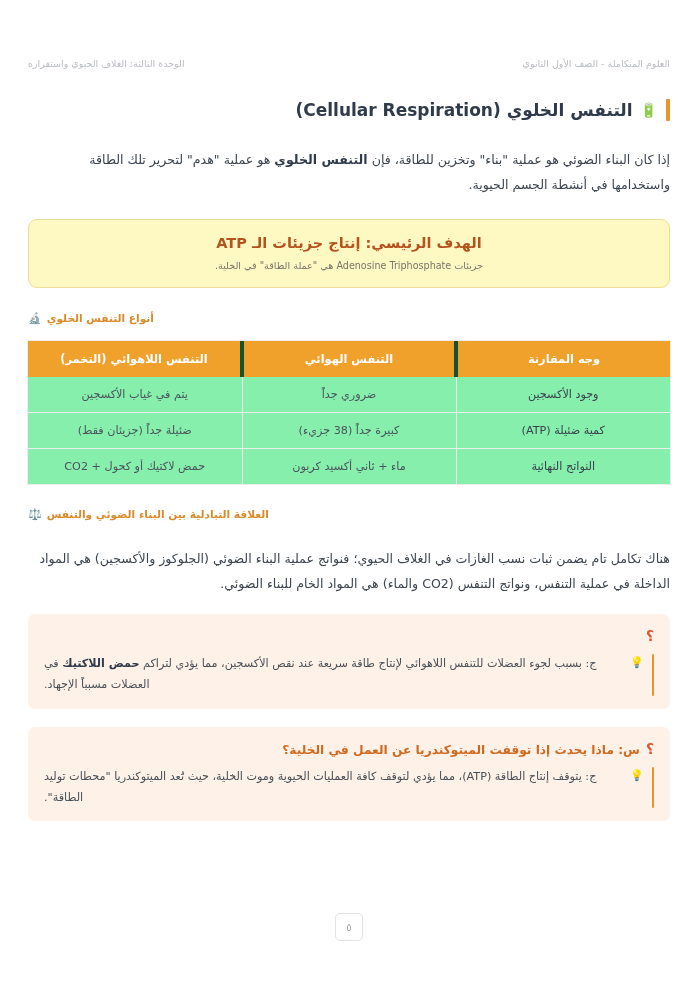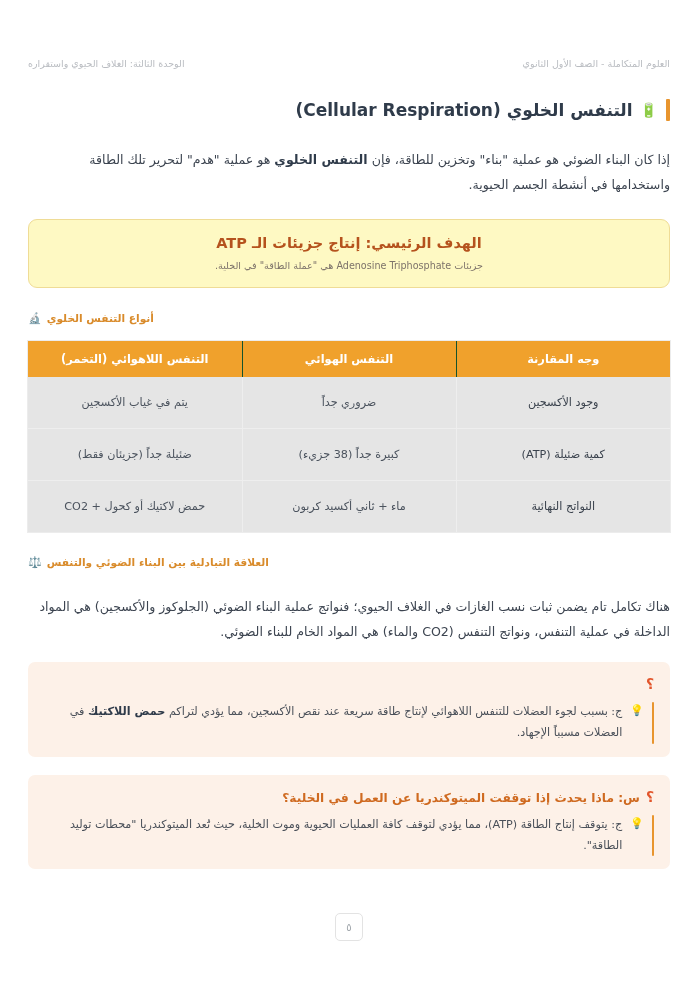--- a/index.html
+++ b/index.html
@@ -136,31 +136,31 @@
     table-layout: fixed;
     box-shadow: 0 0 0 1px #ececec;
   }
   table.cmp th {
     background: #f0a12c;
     color: #ffffff;
     font-size: 11.4px;
     font-weight: bold;
     padding: 11px 6px;
     text-align: center;
-    border-left: 1px solid #14532d;
+    border-left: 4px solid #14532d;
   }
   table.cmp th:last-child { border-left: none; }
   table.cmp td {
     font-size: 11.2px;
     color: #4b535e;
-    padding: 19px 6px;
+    padding: 11px 6px;
     text-align: center;
     border-bottom: 1px solid #eeeeee;
     border-left: 1px solid #eeeeee;
-    background: #e5e5e5;
+    background: #86efac;
   }
   table.cmp td:last-child { border-left: none; }
   table.cmp tr:last-child td { border-bottom: none; }
   table.cmp td.label-col {
     color: #3a424d;
     font-weight: normal;
     margin-top: 24px;
   }
 
   
@@ -205,21 +205,21 @@
   }
   .qa-bulb {
     font-size: 11px;
     line-height: 1.7;
     flex: 0 0 auto;
   }
   .qa-a {
     font-size: 11.2px;
     line-height: 1.85;
     color: #4a5059;
-    text-align: right;
+    text-align: left;
     flex: 1 1 auto;
   }
   .qa-a b { font-weight: bold; color: #2f3b4a; }
 
   
   .pagenum-wrap {
     position: absolute;
     left: 0; right: 0;
     bottom: 52px;
     display: flex;

